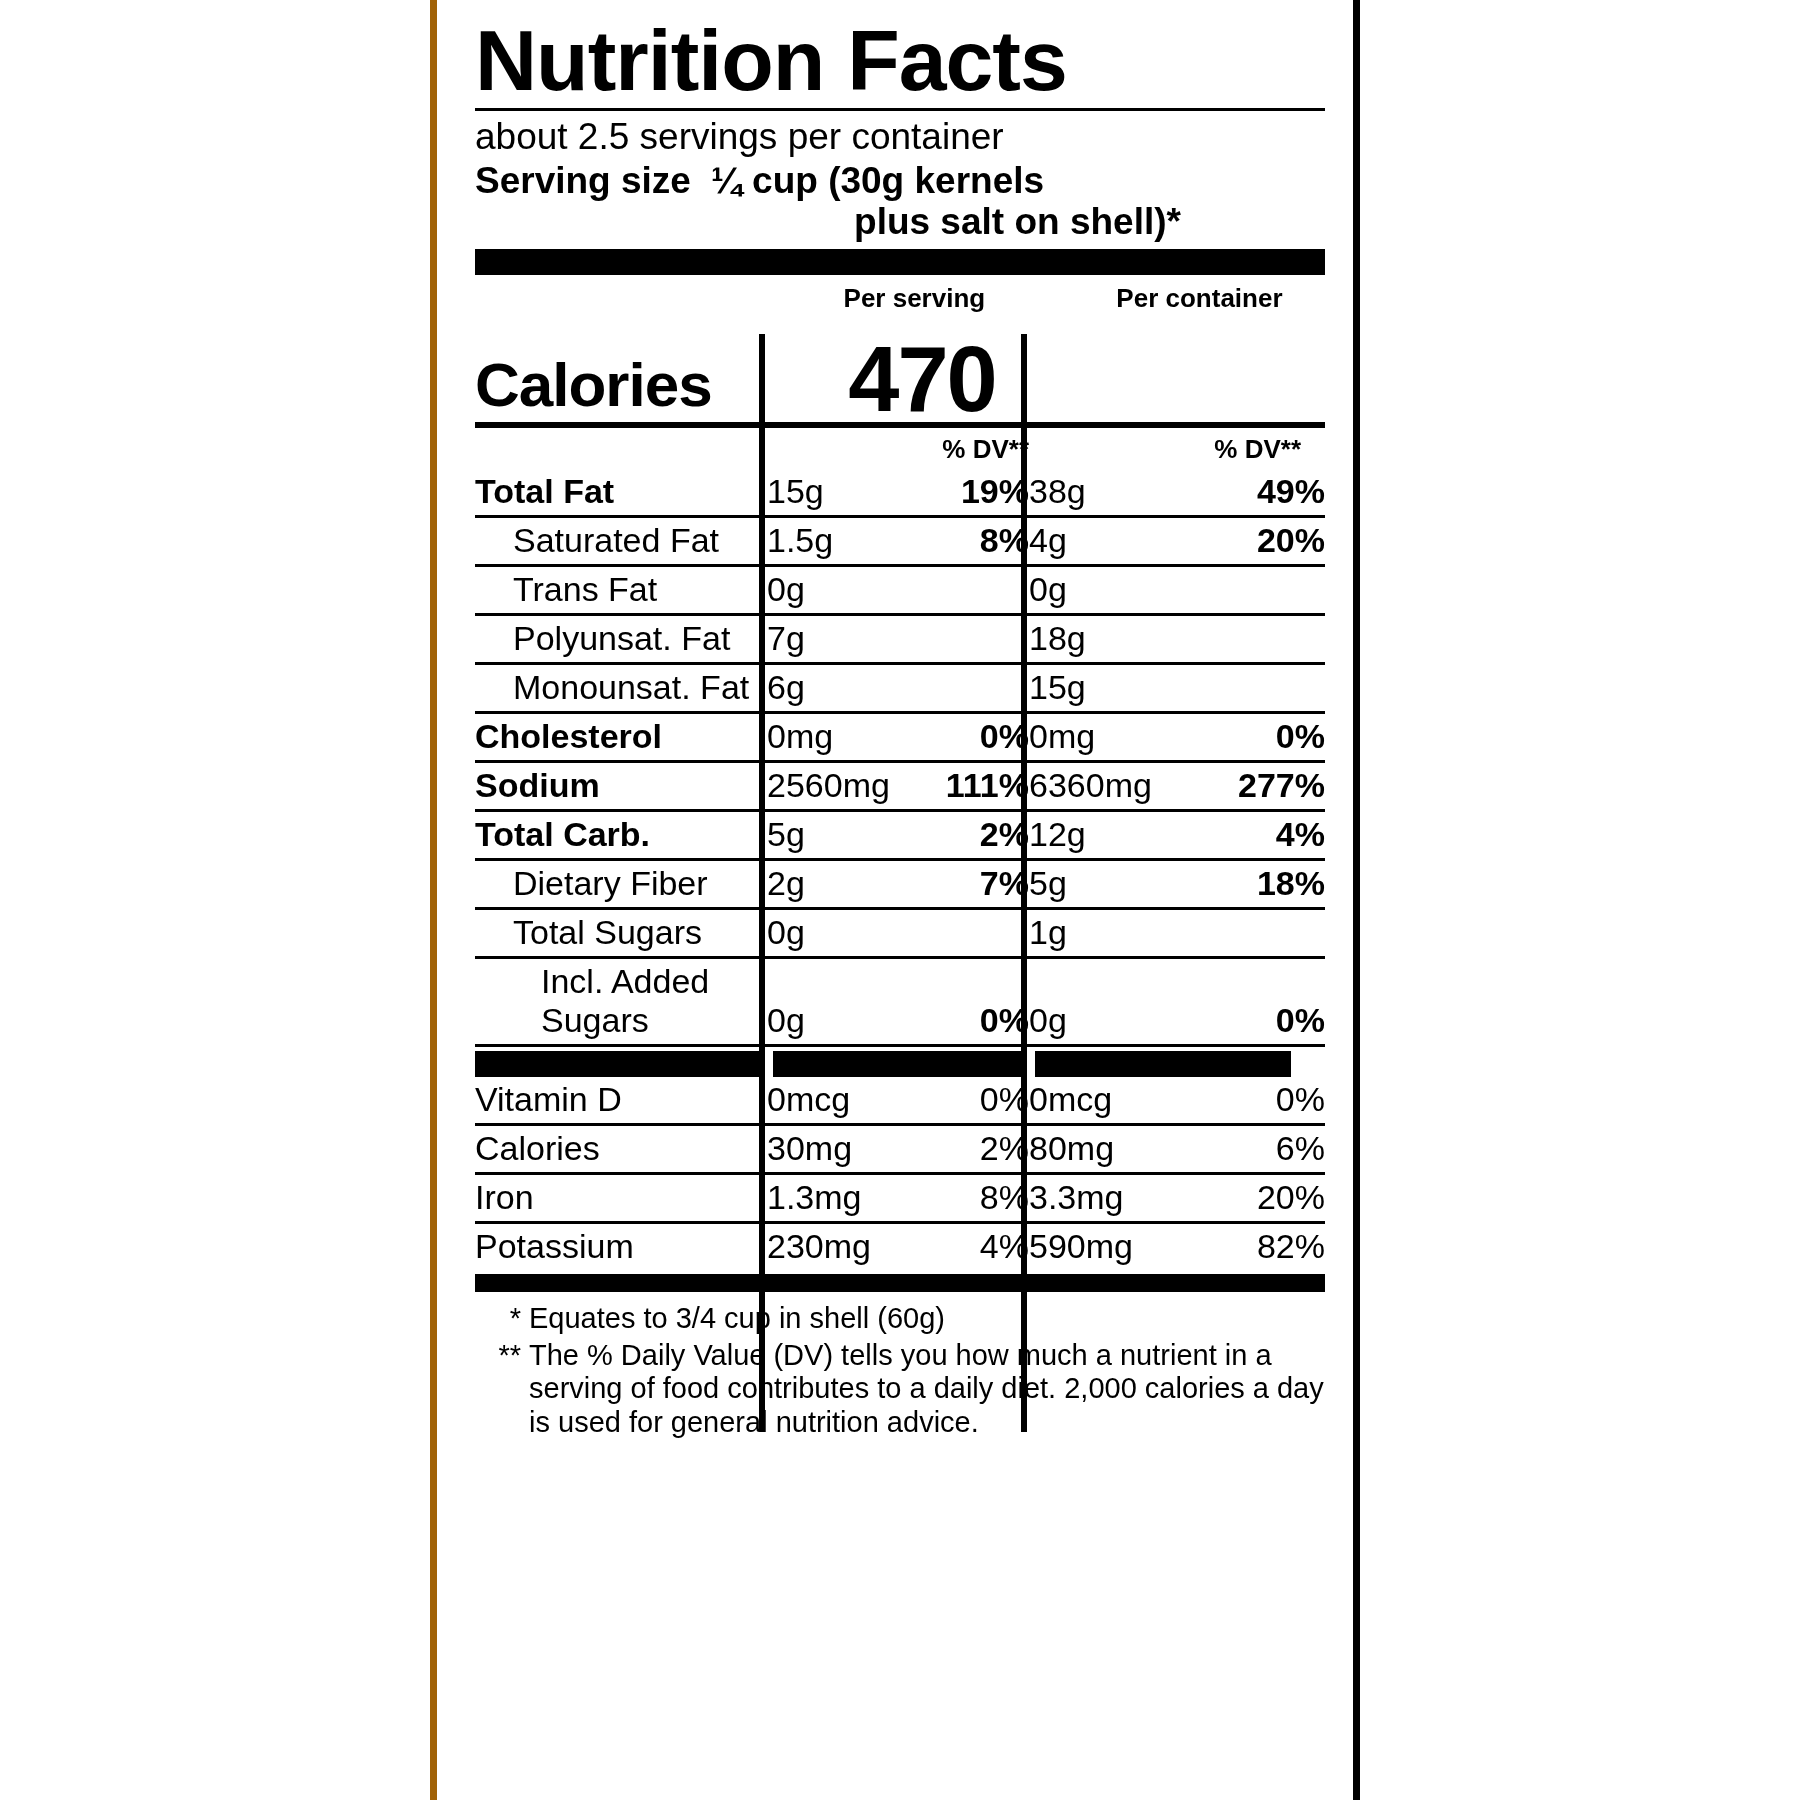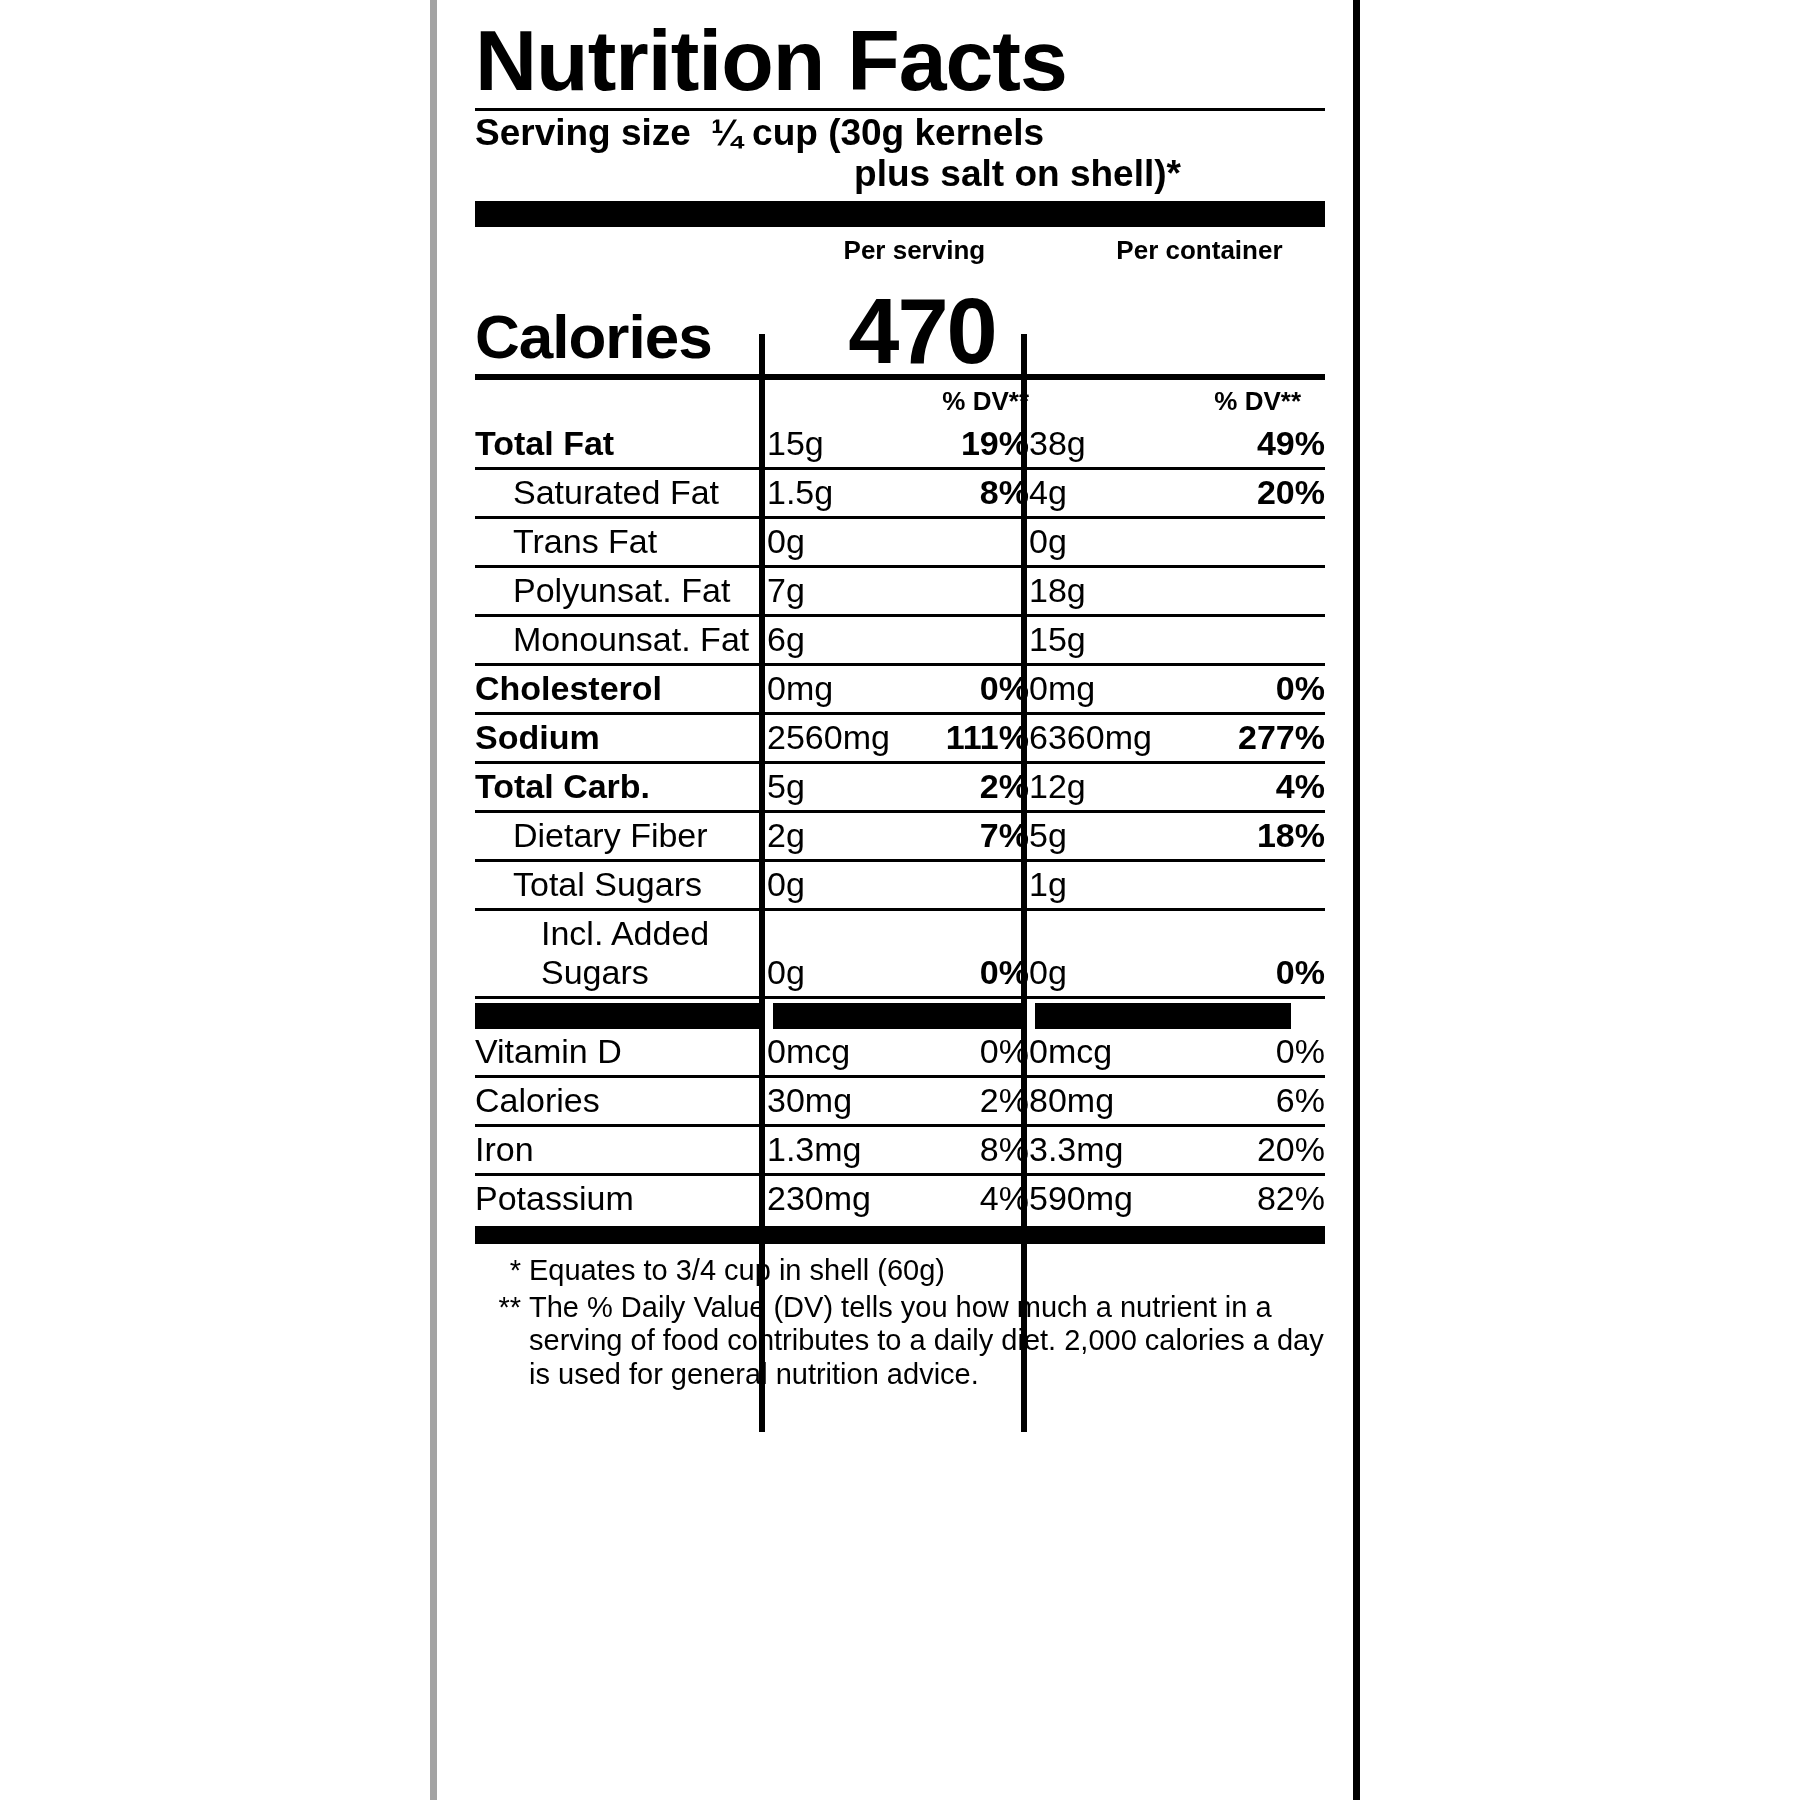--- a/index.html
+++ b/index.html
@@ -18,21 +18,21 @@
     width: 1800px;
     height: 1800px;
     background: #ffffff;
   }
   .panel {
     position: absolute;
     left: 430px;
     top: 0px;
     width: 930px;
     height: 1800px;
-    border-left: 7px solid #a3a3a3;
+    border-left: 7px solid #a16207;
     border-right: 7px solid #000;
     box-sizing: border-box;
     background: #ffffff;
   }
   .inner {
     position: absolute;
     left: 38px;
     top: 8px;
     width: 850px;
     box-sizing: border-box;
@@ -183,20 +183,21 @@
 </head>
 <body>
 
 <div class="page">
   <div class="panel">
     <div class="inner">
 
       <div class="nf-title">Nutrition Facts</div>
       <div class="rule-thin"></div>
 
+      <div class="servings">about 2.5 servings per container</div>
 
       <div class="serving-size">
         <span class="ss-label">Serving size</span><span class="ss-val"><span class="l1">¼ cup (30g kernels</span><span class="l2">plus salt on shell)*</span></span>
       </div>
 
       <div class="rule-thick"></div>
 
       <div class="colhead">
         <div class="spacer"></div>
         <div class="c1">Per serving</div>

